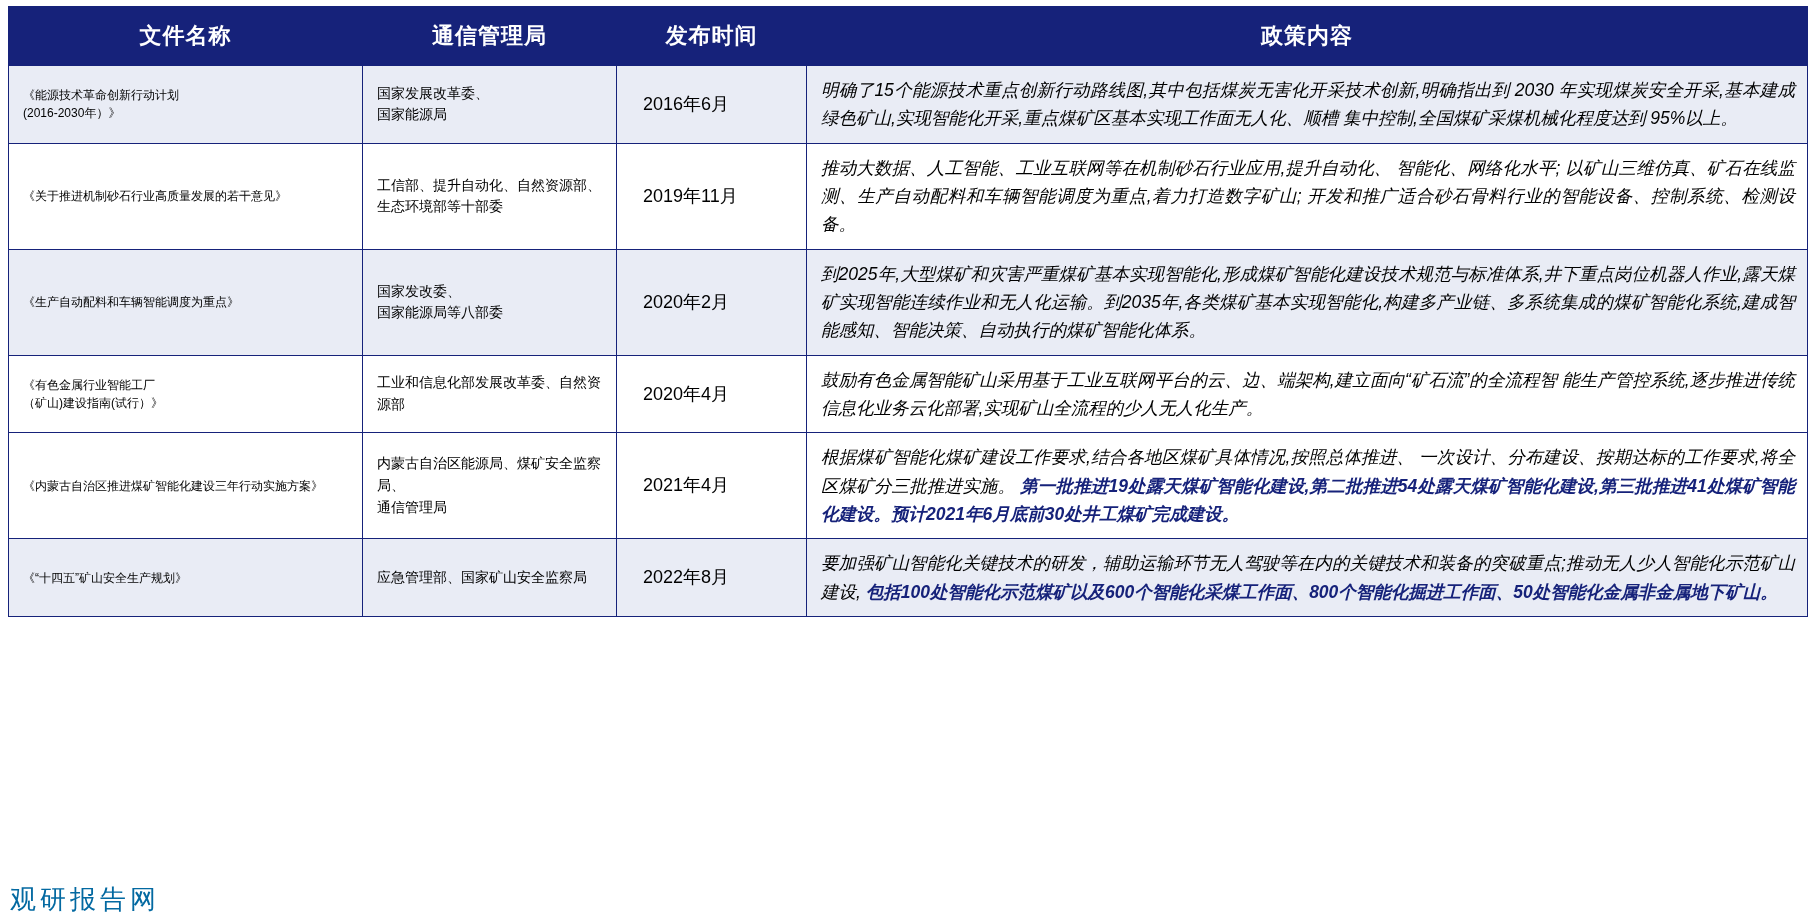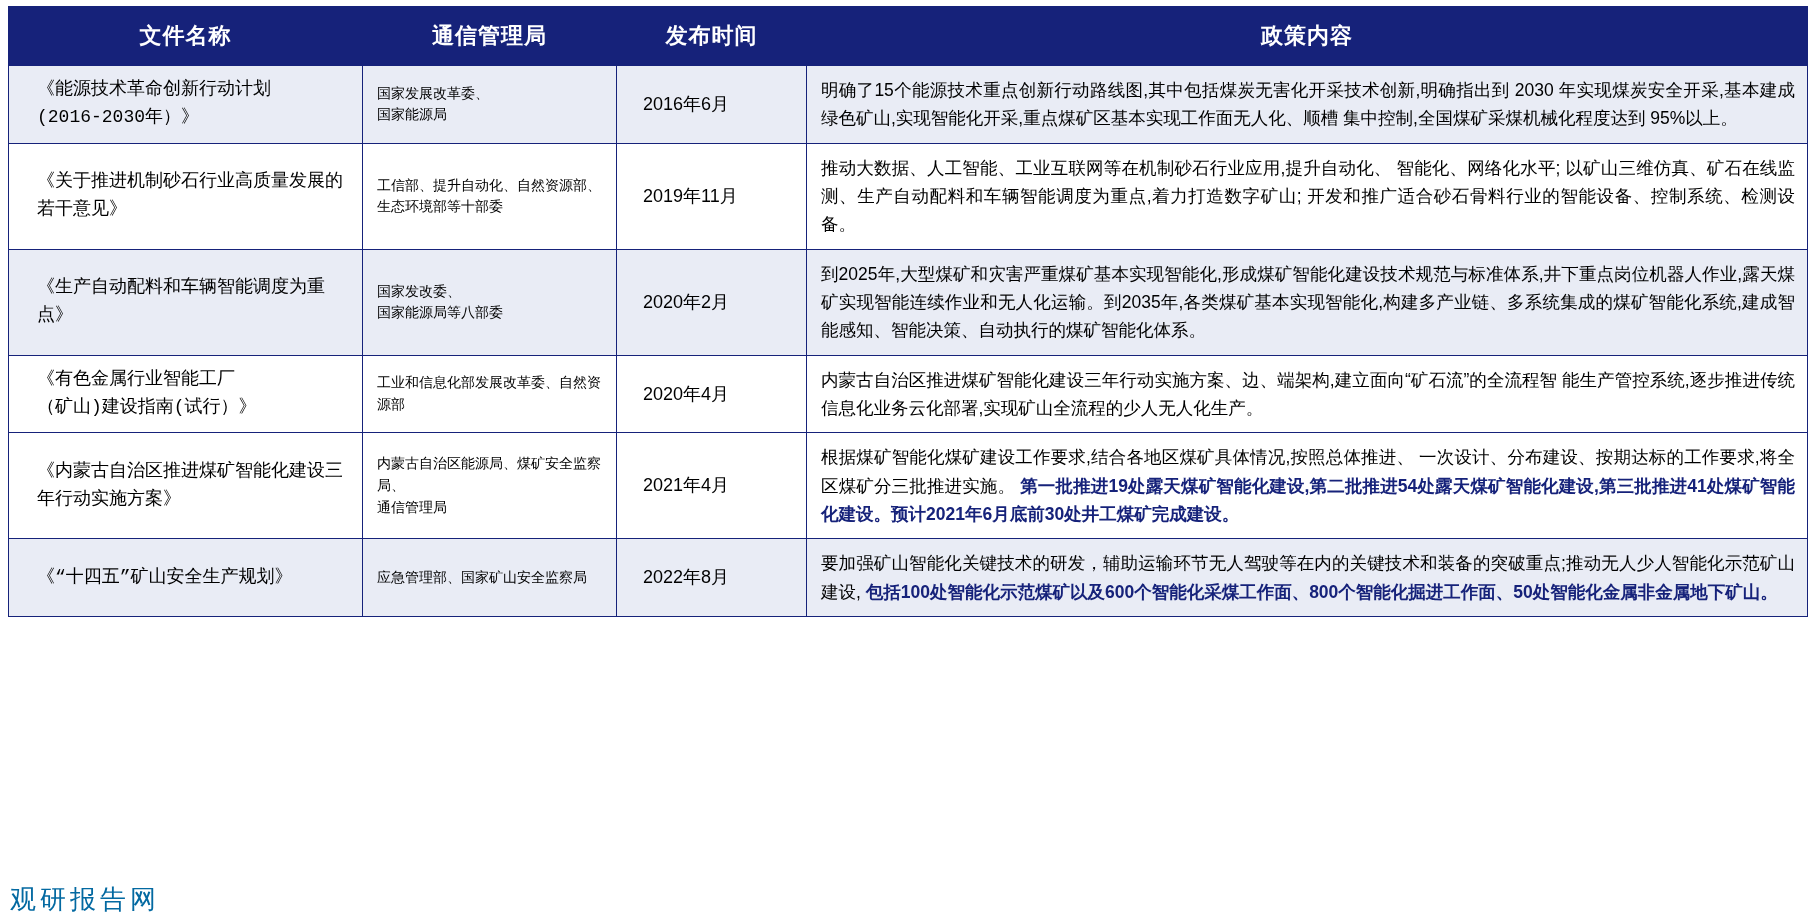--- a/index.html
+++ b/index.html
@@ -53,42 +53,42 @@
     padding: 10px 12px;
     color: #000000;
   }
   tbody tr.shaded td {
     background: #e9ecf5;
   }
   tbody tr.plain td {
     background: #ffffff;
   }
   td.col-name {
-    font-size: 18px;
+    font-size: 12px;
     line-height: 1.55;
-    padding-left: 28px;
+    padding-left: 14px;
     padding-right: 8px;
-    font-family: Liberation Mono, monospace;
   }
   td.col-org {
     font-size: 14px;
     line-height: 1.55;
     padding-left: 14px;
   }
   td.col-date {
     font-size: 18px;
     padding-left: 26px;
     white-space: nowrap;
   }
   td.col-content {
     font-size: 17.5px;
     line-height: 1.62;
     padding-left: 14px;
     padding-right: 12px;
     text-align: justify;
+    font-style: italic;
   }
   .hl {
     color: #16227a;
     font-weight: bold;
   }
   .watermark {
     position: absolute;
     left: 10px;
     bottom: 4px;
     font-size: 26px;
@@ -133,21 +133,21 @@
         <tr class="shaded">
           <td class="col-name">《生产自动配料和车辆智能调度为重点》</td>
           <td class="col-org">国家发改委、<br>国家能源局等八部委</td>
           <td class="col-date">2020年2月</td>
           <td class="col-content"><span>到2025年,大型煤矿和灾害严重煤矿基本实现智能化,形成煤矿智能化建设技术规范与标准体系,井下重点岗位机器人作业,露天煤矿实现智能连续作业和无人化运输。到2035年,各类煤矿基本实现智能化,构建多产业链、多系统集成的煤矿智能化系统,建成智能感知、智能决策、自动执行的煤矿智能化体系。</span></td>
         </tr>
         <tr class="plain">
           <td class="col-name">《有色金属行业智能工厂<br>（矿山)建设指南(试行）》</td>
           <td class="col-org">工业和信息化部发展改革委、自然资源部</td>
           <td class="col-date">2020年4月</td>
-          <td class="col-content"><span>内蒙古自治区推进煤矿智能化建设三年行动实施方案、边、端架构,建立面向“矿石流”的全流程智  能生产管控系统,逐步推进传统信息化业务云化部署,实现矿山全流程的少人无人化生产。</span></td>
+          <td class="col-content"><span>鼓励有色金属智能矿山采用基于工业互联网平台的云、边、端架构,建立面向“矿石流”的全流程智  能生产管控系统,逐步推进传统信息化业务云化部署,实现矿山全流程的少人无人化生产。</span></td>
         </tr>
         <tr class="plain">
           <td class="col-name">《内蒙古自治区推进煤矿智能化建设三年行动实施方案》</td>
           <td class="col-org">内蒙古自治区能源局、煤矿安全监察局、<br>通信管理局</td>
           <td class="col-date">2021年4月</td>
           <td class="col-content"><span>根据煤矿智能化煤矿建设工作要求,结合各地区煤矿具体情况,按照总体推进、 一次设计、分布建设、按期达标的工作要求,将全区煤矿分三批推进实施。 </span><span class="hl">第一批推进19处露天煤矿智能化建设,第二批推进54处露天煤矿智能化建设,第三批推进41处煤矿智能化建设。预计2021年6月底前30处井工煤矿完成建设。</span></td>
         </tr>
         <tr class="shaded">
           <td class="col-name">《“十四五”矿山安全生产规划》</td>
           <td class="col-org">应急管理部、国家矿山安全监察局</td>

